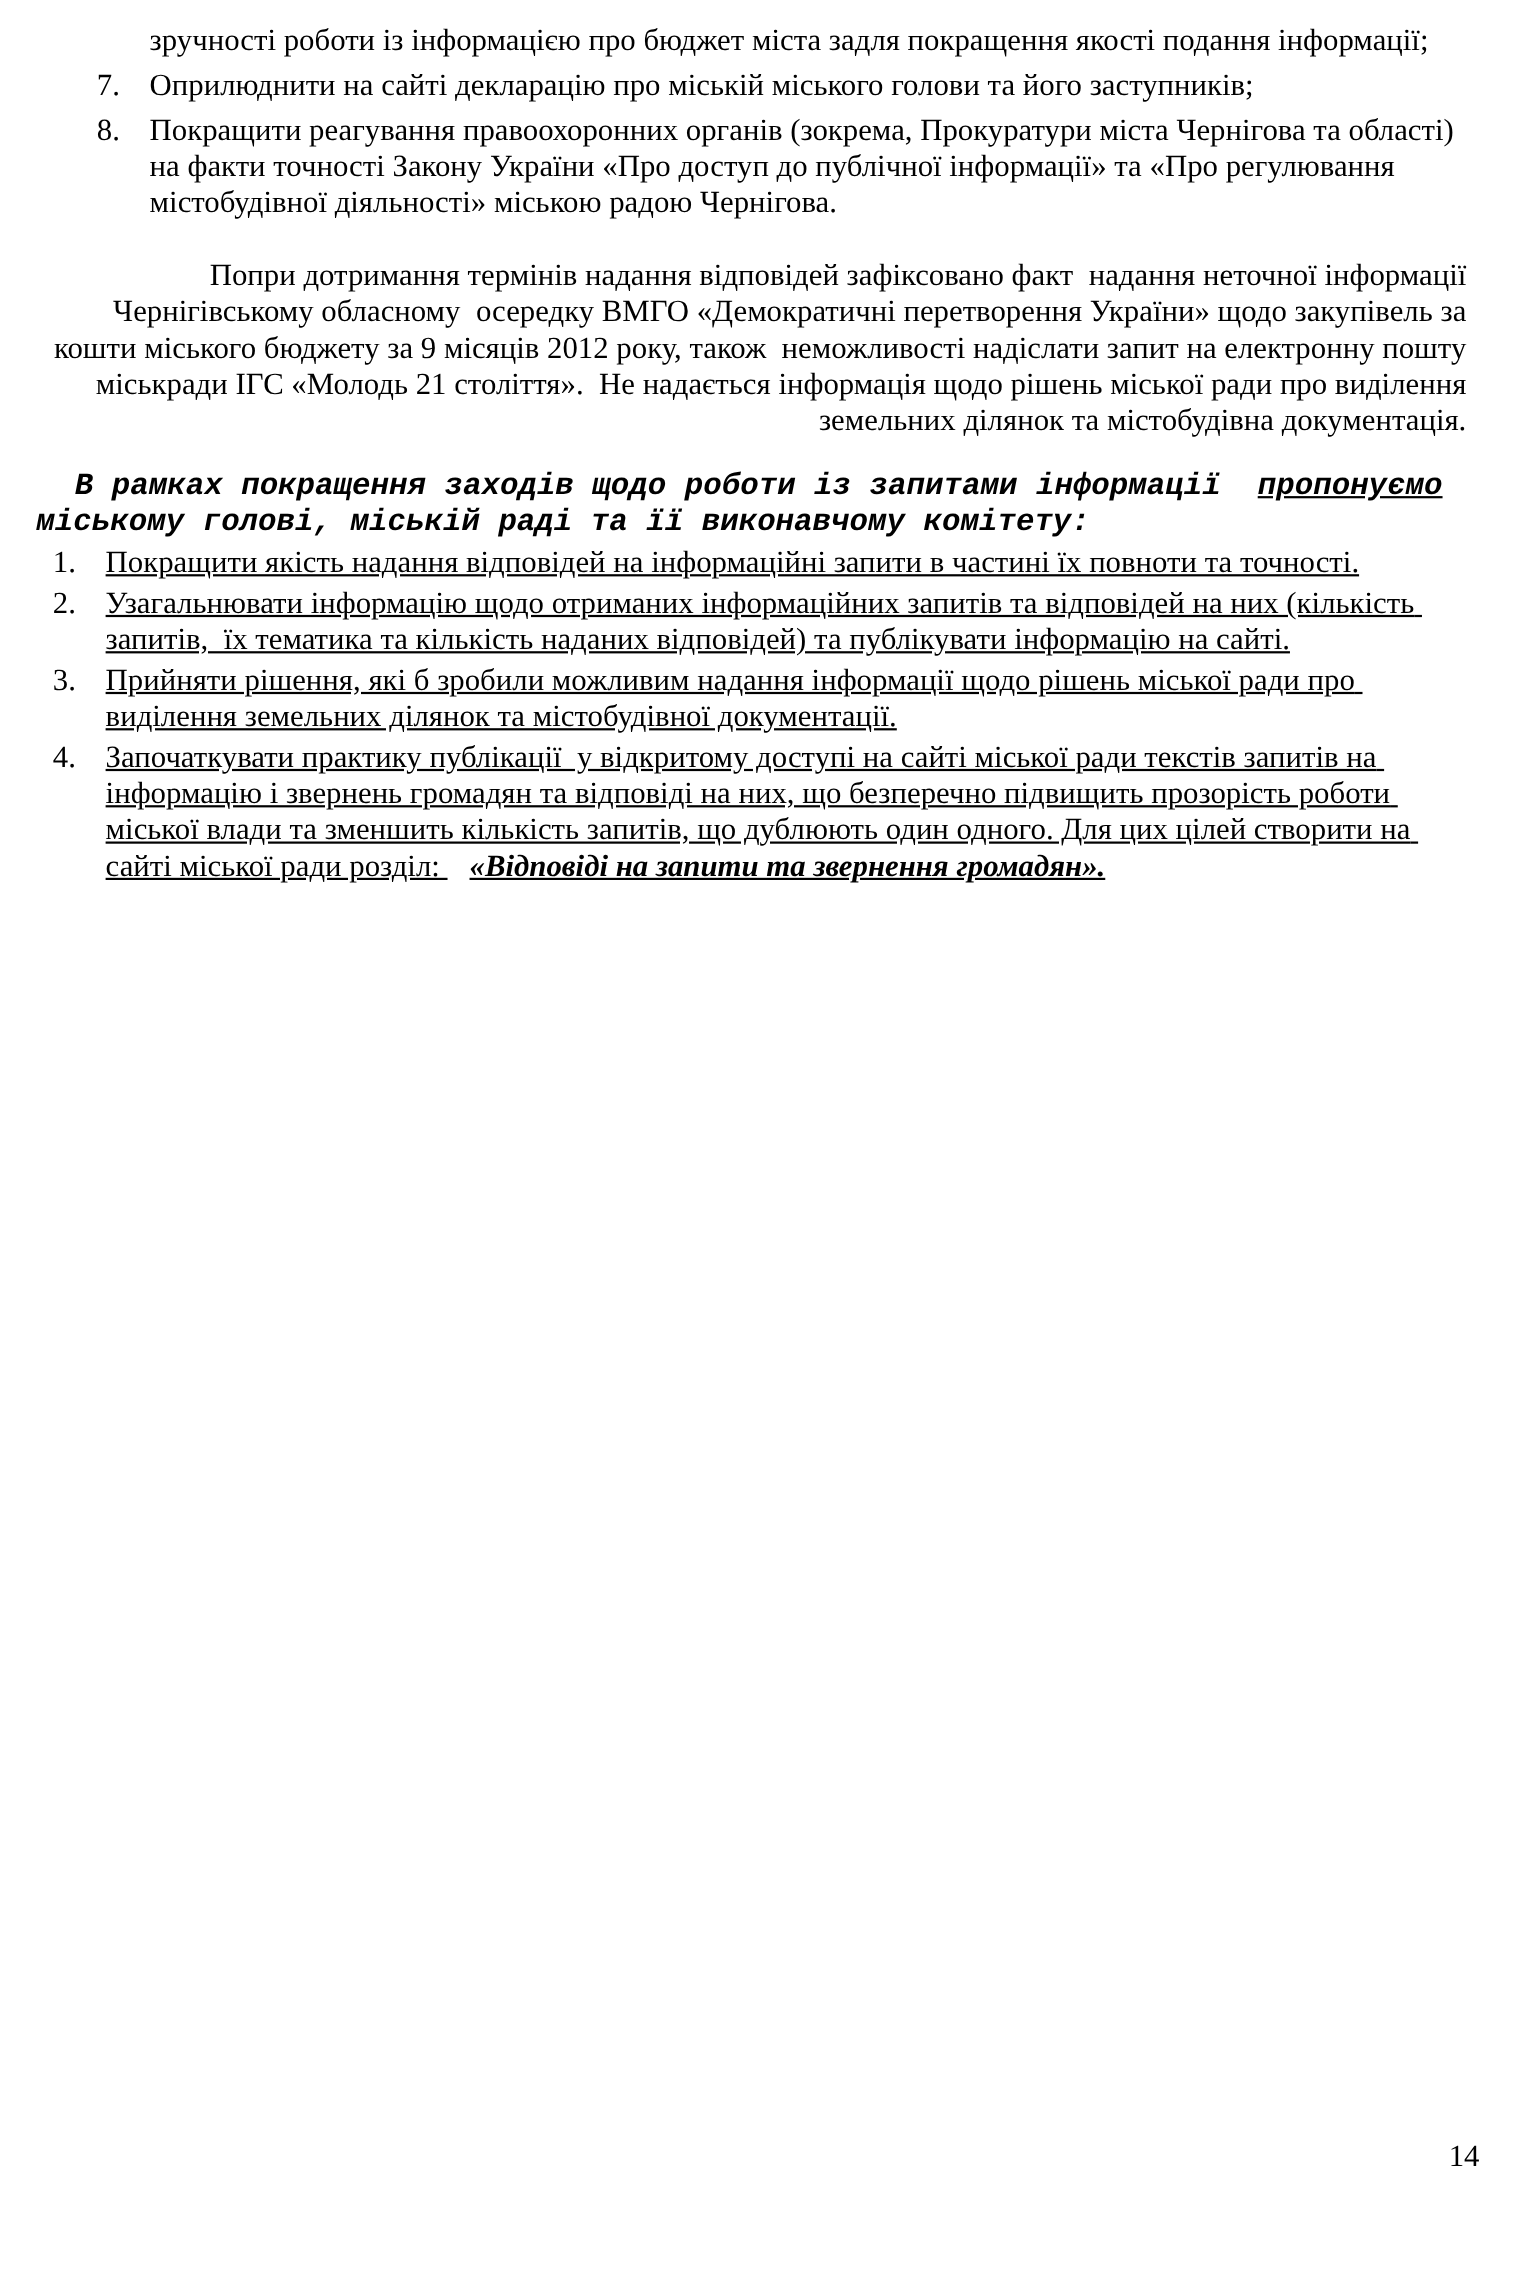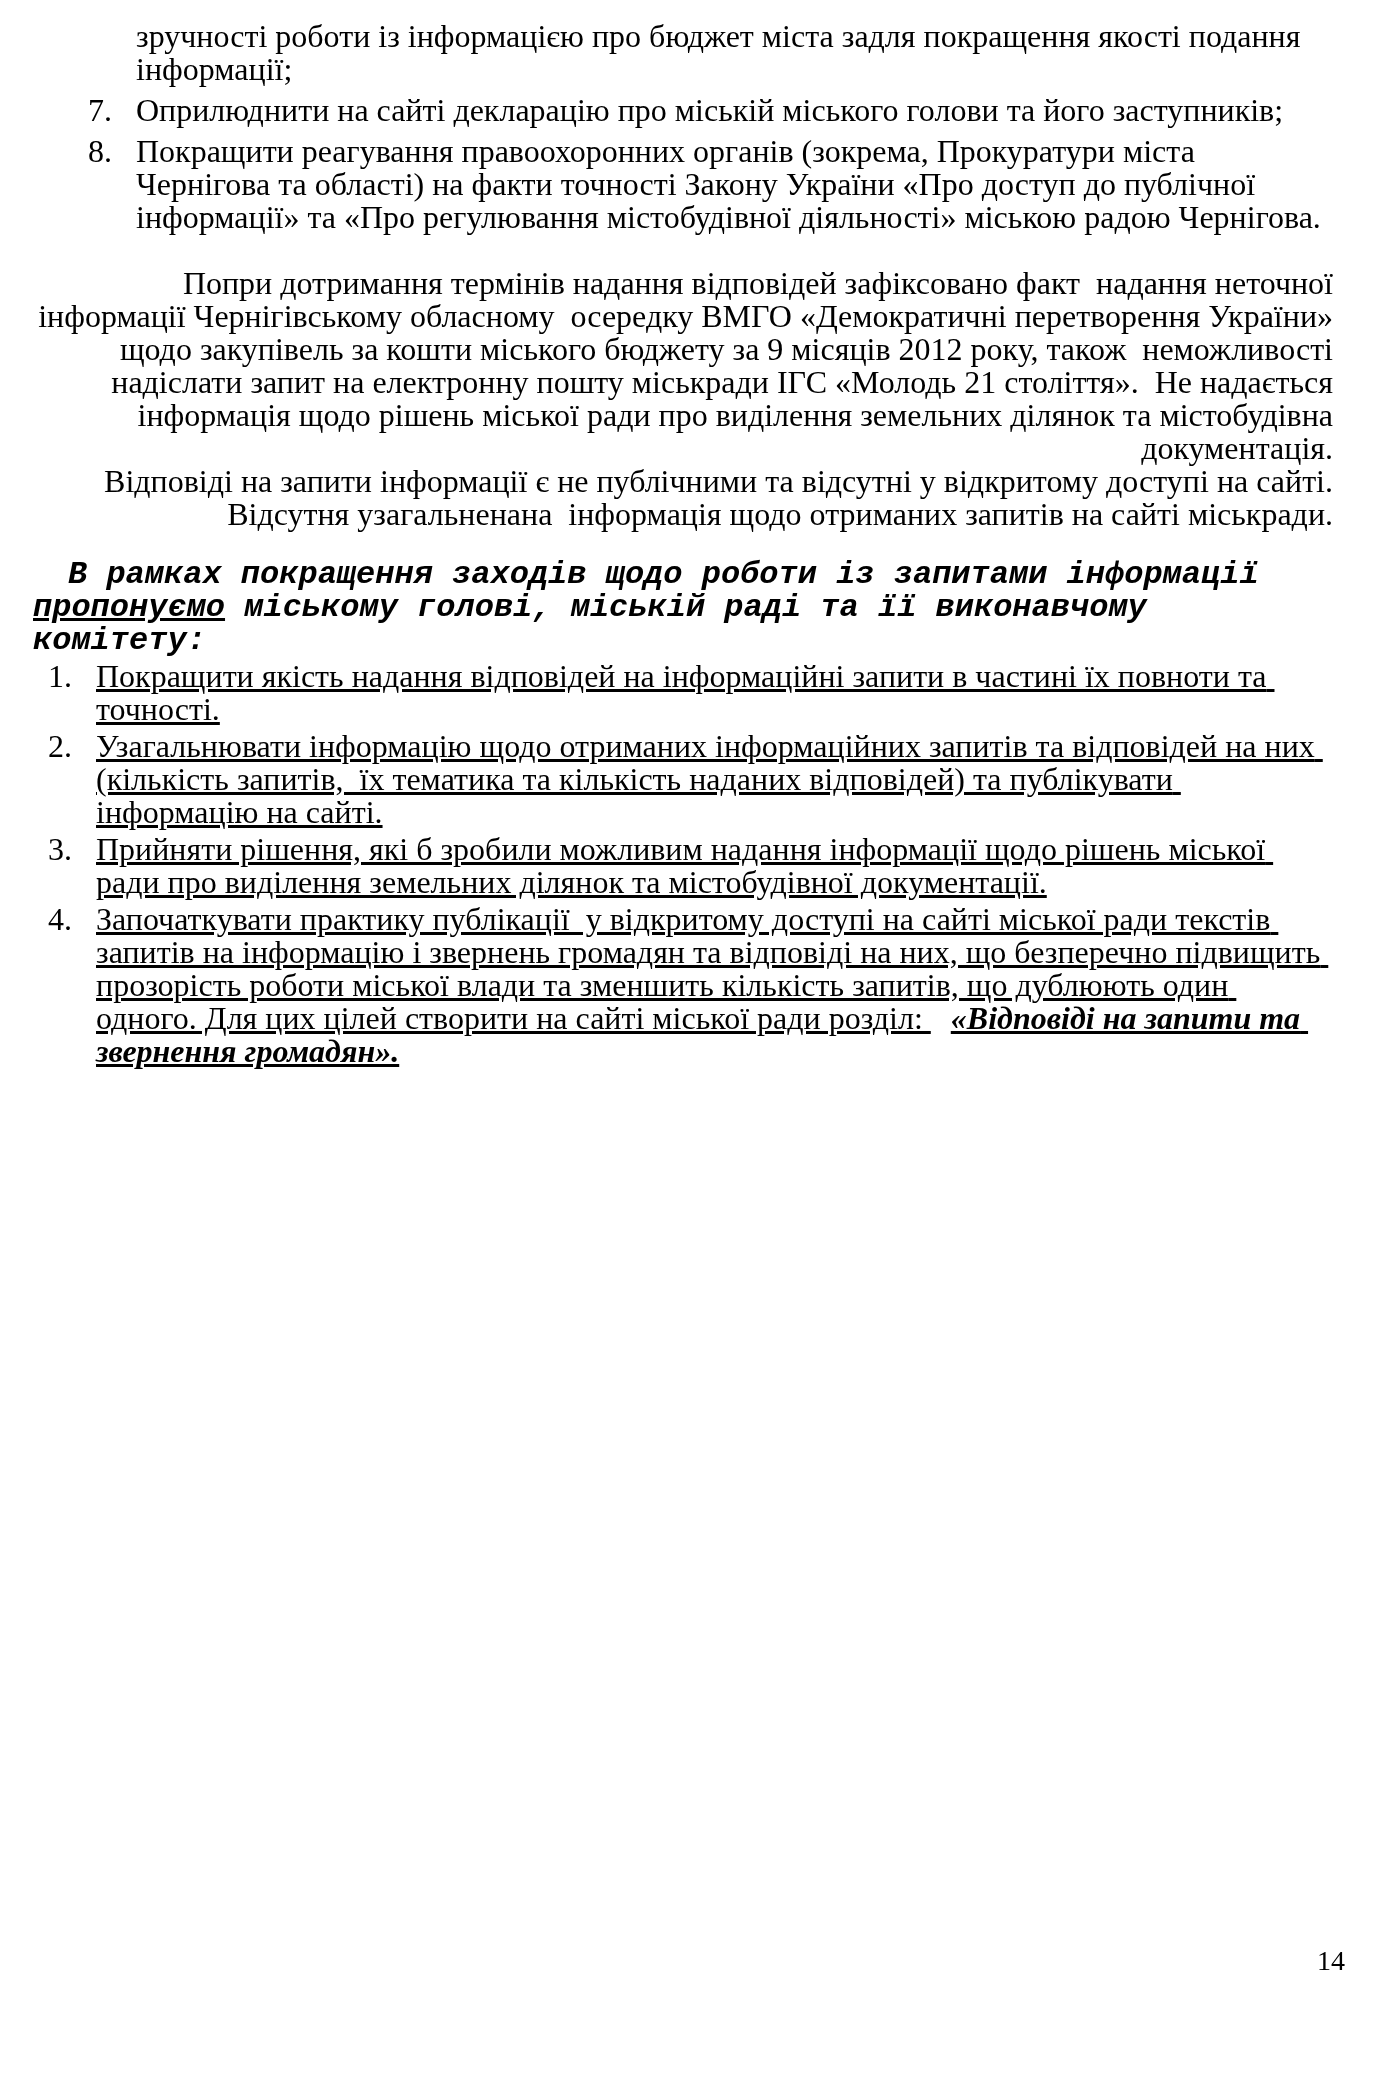--- a/index.html
+++ b/index.html
@@ -13,21 +13,21 @@
     position: relative;
     font-family: "Liberation Serif", "DejaVu Serif", serif;
     color: #000000;
     overflow: hidden;
   }
   .content {
     position: absolute;
     left: 33px;
     top: 20px;
     width: 1300px;
-    font-size: 32px;
+    font-size: 28px;
     line-height: 33px;
     text-align: left;
   }
   
   .toplist .li {
     display: flex;
     margin-left: 55px;
     margin-bottom: 8px;
   }
   .toplist .num {
@@ -105,21 +105,20 @@
       <span class="num">7.</span>
       <span class="txt">Оприлюднити на сайті декларацію про міській міського голови та його заступників;</span>
     </div>
     <div class="li">
       <span class="num">8.</span>
       <span class="txt">Покращити реагування правоохоронних органів (зокрема, Прокуратури міста Чернігова та області) на факти точності Закону України «Про доступ до публічної інформації» та «Про регулювання містобудівної діяльності» міською радою Чернігова.</span>
     </div>
   </div>
 
   <p class="para first">Попри дотримання термінів надання відповідей зафіксовано факт  надання неточної інформації Чернігівському обласному  осередку ВМГО «Демократичні перетворення України» щодо закупівель за кошти міського бюджету за 9 місяців 2012 року, також  неможливості надіслати запит на електронну пошту міськради ІГС «Молодь 21 століття».  Не надається інформація щодо рішень міської ради про виділення земельних ділянок та містобудівна документація.</p>
-  <p class="para">Відповіді на запити інформації є не публічними та відсутні у відкритому доступі на сайті. Відсутня узагальненана  інформація щодо отриманих запитів на сайті міськради.</p>
 
   <p class="heading"><span class="seg">В рамках покращення заходів щодо роботи із запитами інформації  </span><span class="seg underline">пропонуємо</span><span class="seg"> міському голові, міській раді та її виконавчому комітету:</span></p>
 
   <div class="plist">
     <div class="li">
       <span class="num">1.</span>
       <span class="txt">Покращити якість надання відповідей на інформаційні запити в частині їх повноти та точності.</span>
     </div>
     <div class="li">
       <span class="num">2.</span>

